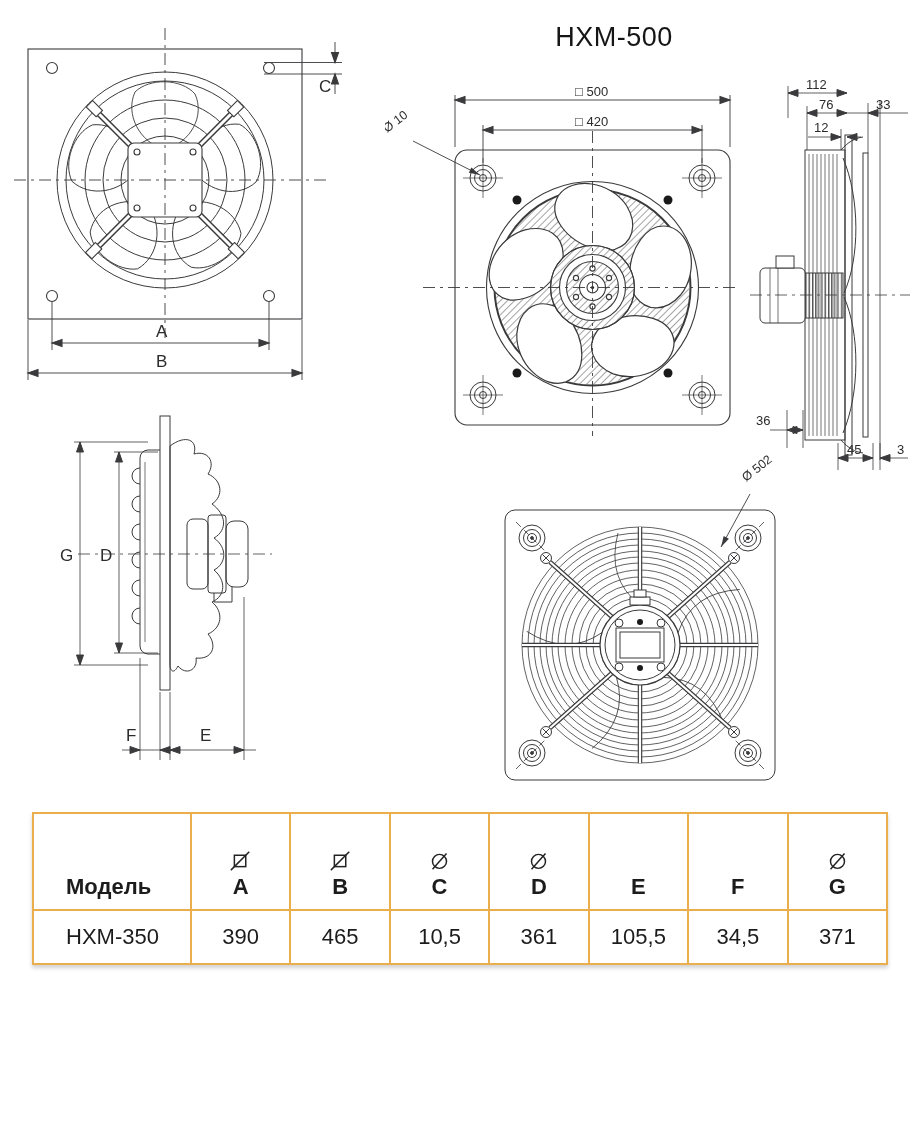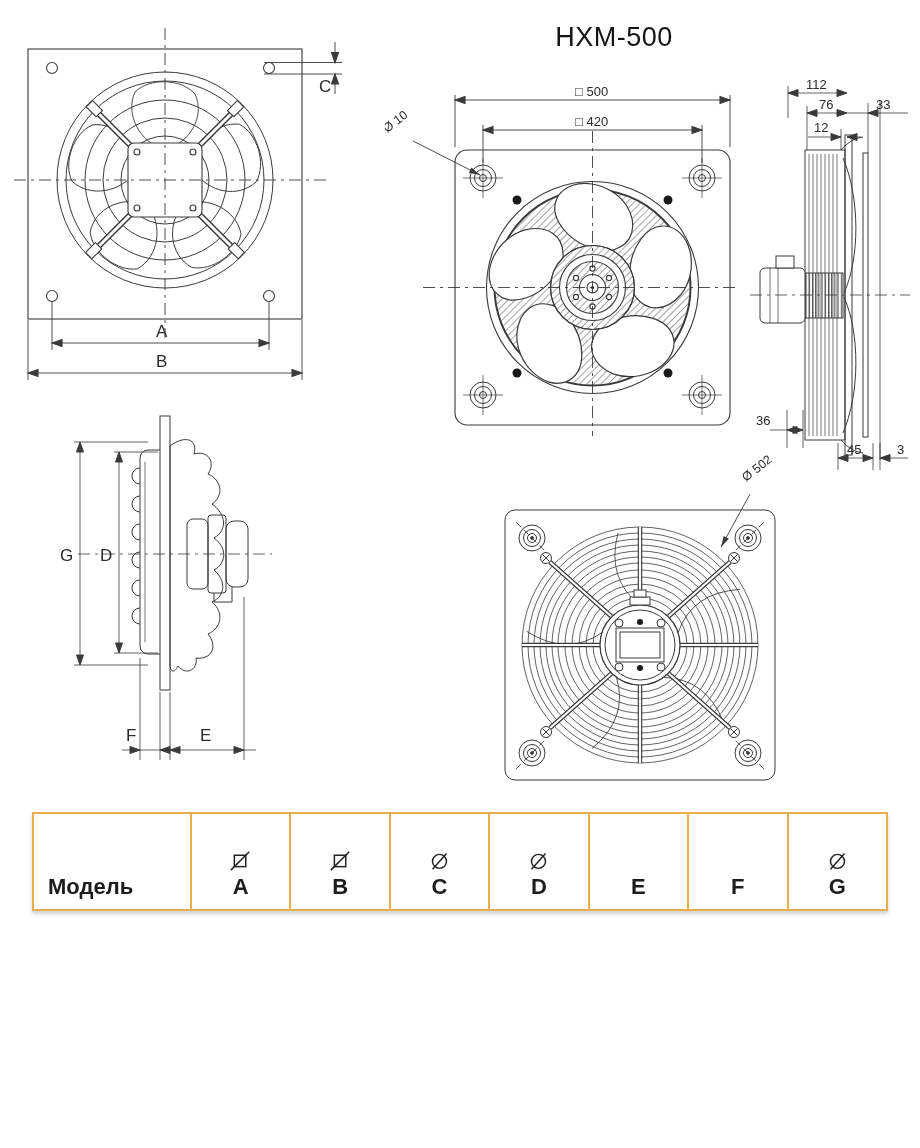--- a/index.html
+++ b/index.html
@@ -12,21 +12,21 @@
   .dim{font-size:13px;}
   .dimL{font-size:17px;}
   .dimS{font-size:12.5px;}
   
   #spec-table{left:32px;top:812px;width:856px;border-collapse:collapse;table-layout:fixed;
               box-shadow:0 3px 4px rgba(0,0,0,.18);background:#fff;}
   #spec-table td{border:2px solid #EBAE4C;text-align:center;vertical-align:middle;
                  font-size:22px;color:#1c1c1c;padding:0;}
   #spec-table tr.hdr td{height:86px;vertical-align:bottom;padding-bottom:9px;font-weight:bold;}
   #spec-table tr.row td{height:52px;}
-  #spec-table td.model{ text-align:left;padding-left:14px;}
+  #spec-table td.model{ text-align:left;padding-left:32px;}
   .hsym{width:21px;height:21px;margin:0 auto 3px auto;display:block;}
   .hsym *{stroke:#222;fill:none;stroke-width:1.7;}
   .hletter{display:block;}
 </style>
 </head>
 <body>
 
 <div id="canvas">
 
   <div class="abs" id="title">HXM-500</div>
@@ -542,16 +542,26 @@
         <span class="hletter">F</span>
       </td>
       <td>
         <svg class="hsym" viewBox="0 0 24 24">
               <circle cx="12" cy="13" r="8"></circle>
               <line x1="4" y1="22" x2="20" y2="4"></line>
             </svg>
         <span class="hletter">G</span>
       </td>
     </tr>
+    <tr class="row">
+      <td class="model">HXM-350</td>
+      <td>390</td>
+      <td>465</td>
+      <td>10,5</td>
+      <td>361</td>
+      <td>105,5</td>
+      <td>34,5</td>
+      <td>371</td>
+    </tr>
   </tbody>
     </table>
 
 </div>
 
 </body></html>

